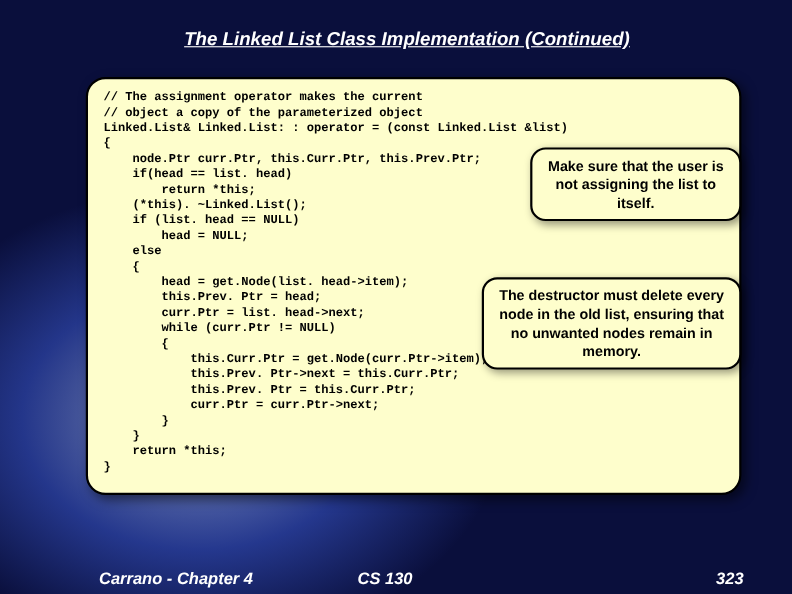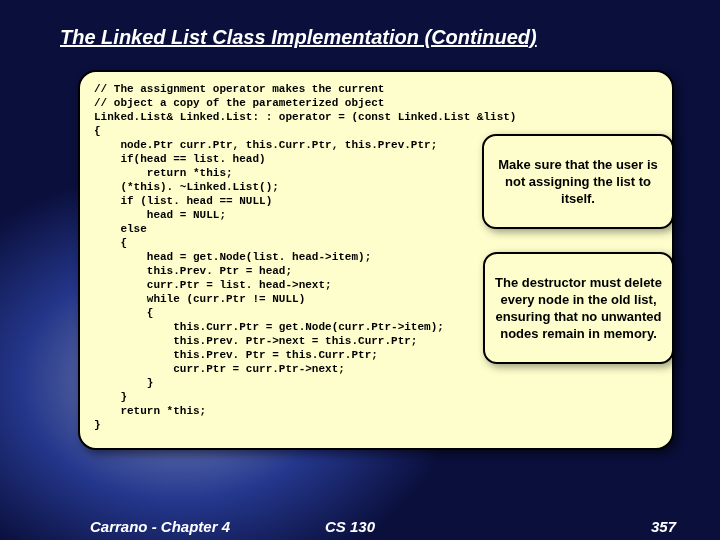--- a/index.html
+++ b/index.html
@@ -12,23 +12,23 @@
     font-family: Arial, Helvetica, sans-serif;
   }
   .title {
     position: absolute;
     top: 26px;
     left: 60px;
     right: 40px;
     color: #ffffff;
     font-style: italic;
     font-weight: bold;
-    font-size: 20px;
+    font-size: 17px;
     text-decoration: underline;
-    text-align: left;
+    text-align: center;
   }
   .code-card {
     position: absolute;
     top: 70px;
     left: 78px;
     width: 596px;
     height: 380px;
     background: #fefecc;
     border: 2px solid #000;
     border-radius: 18px;
@@ -41,31 +41,31 @@
     font-weight: bold;
     line-height: 14px;
     white-space: pre;
     color: #000;
   }
   .callout {
     position: absolute;
     background: #fefecc;
     border: 2px solid #000;
     border-radius: 14px;
-    padding: 20px 10px;
+    padding: 6px 10px;
     font-family: "Comic Sans MS", "Comic Sans", cursive, sans-serif;
     font-size: 13px;
     font-weight: bold;
     color: #000;
     text-align: center;
     line-height: 17px;
     box-shadow: 3px 3px 8px rgba(0,0,0,0.4);
   }
   .callout-1 { top: 134px; right: 46px; width: 192px; }
-  .callout-2 { top: 252px; right: 46px; width: 191px; }
+  .callout-2 { top: 252px; right: 46px; width: 236px; }
   .footer {
     position: absolute;
     bottom: 22px;
     left: 0;
     right: 0;
     color: #ffffff;
     font-style: italic;
     font-weight: bold;
     font-size: 15px;
   }
@@ -105,14 +105,14 @@
     return *this;
 }</div>
 </div>
 
 <div class="callout callout-1">Make sure that the user is not assigning the list to itself.</div>
 <div class="callout callout-2">The destructor must delete every node in the old list, ensuring that no unwanted nodes remain in memory.</div>
 
 <div class="footer">
   <span class="foot-left">Carrano - Chapter 4</span>
   <span class="foot-mid">CS 130</span>
-  <span class="foot-right">357</span>
+  <span class="foot-right">323</span>
 </div>
 
 </body></html>

